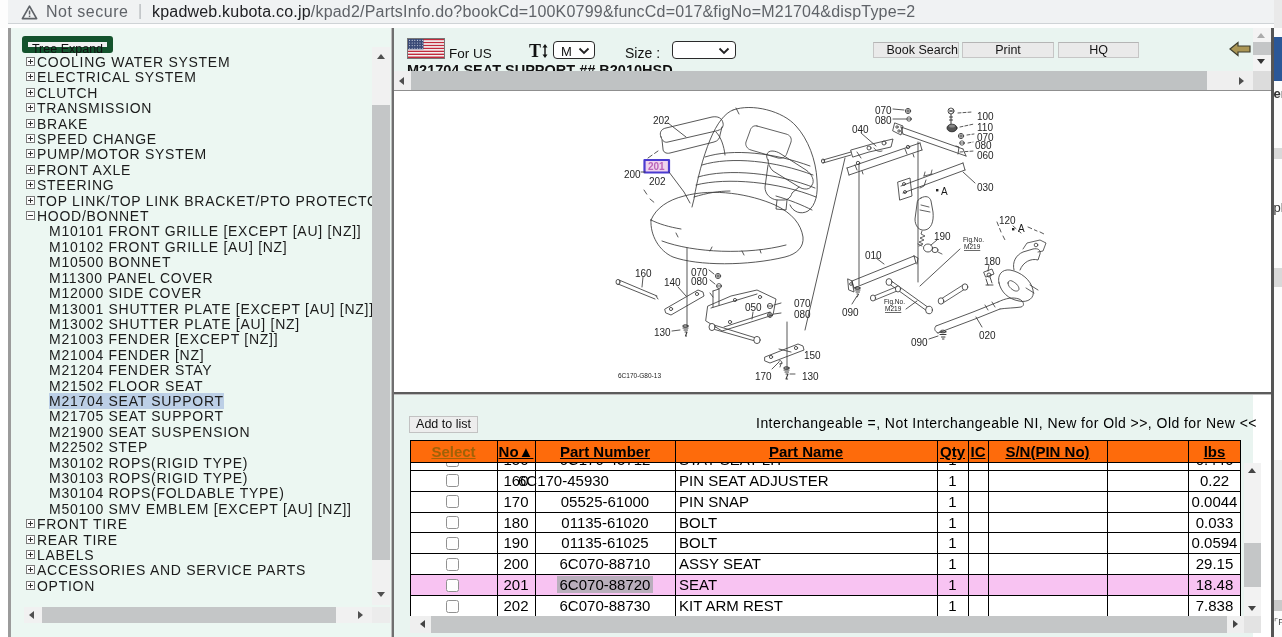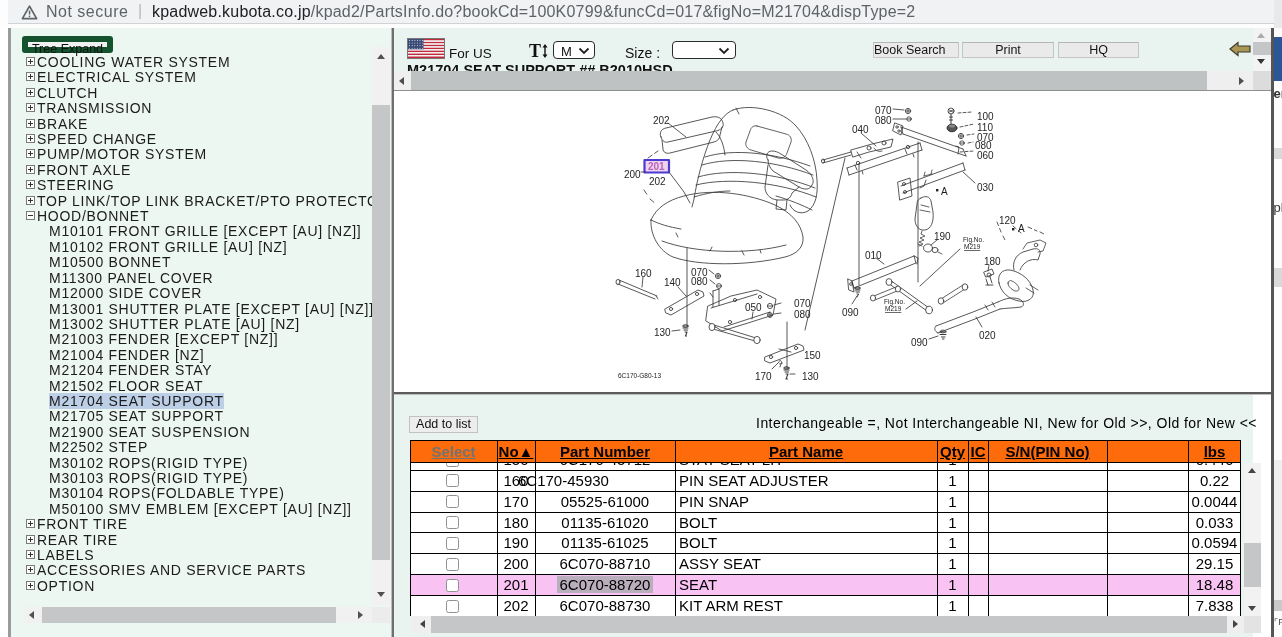--- a/index.html
+++ b/index.html
@@ -132,21 +132,21 @@
 <div class="abs" style="left:553px;top:41px;width:42px;height:18px;background:#fff;border:1.5px solid #2a2a2a;border-radius:4px;"></div>
 <div class="abs" style="left:561px;top:44px;font-size:13px;color:#111;">M</div>
 <svg class="abs" style="left:578px;top:47px;" width="12" height="8" viewBox="0 0 12 8">
     <path d="M1.5 1.5 L6 6 L10.5 1.5" fill="none" stroke="#222" stroke-width="1.8"></path>
   </svg>
 <div class="abs" style="left:625px;top:45px;font-size:14px;color:#111;">Size<span style="margin-left:4px;">:</span></div>
 <div class="abs" style="left:672px;top:41px;width:64px;height:18px;background:#fff;border:1.5px solid #2a2a2a;border-radius:4px;"></div>
 <svg class="abs" style="left:718px;top:47px;" width="12" height="8" viewBox="0 0 12 8">
     <path d="M1.5 1.5 L6 6 L10.5 1.5" fill="none" stroke="#222" stroke-width="1.8"></path>
   </svg>
-<div class="abs" style="left:873px;top:41.5px;width:86px;height:16px;background:#eaeaea;border:1px solid #c6c6c6;border-top-color:#b5b5b5;font-size:12.5px;text-align:left;line-height:14.5px;color:#161616;">Book Search</div>
+<div class="abs" style="left:873px;top:41.5px;width:86px;height:16px;background:#eaeaea;border:1px solid #c6c6c6;border-top-color:#b5b5b5;font-size:12.5px;text-align:right;line-height:14.5px;color:#161616;">Book Search</div>
 <div class="abs" style="left:962px;top:41.5px;width:92px;height:16px;background:#eaeaea;border:1px solid #c6c6c6;border-top-color:#b5b5b5;font-size:12.5px;text-align:center;line-height:14.5px;color:#161616;">Print</div>
 <div class="abs" style="left:1058px;top:41.5px;width:81px;height:16px;background:#eaeaea;border:1px solid #c6c6c6;border-top-color:#b5b5b5;font-size:12.5px;text-align:center;line-height:14.5px;color:#161616;">HQ</div>
 <svg class="abs" style="left:1229px;top:41px;" width="22" height="16" viewBox="0 0 22 16">
 <path d="M1 8 L9 1.5 L9 5 L21 5 L21 11 L9 11 L9 14.5 Z" fill="#ab9655" stroke="#3d3d2e" stroke-width="1.2"></path>
   </svg>
 <div class="abs" style="left:407px;top:61.5px;font-size:14.5px;font-weight:bold;color:#111;white-space:nowrap;">M21704 SEAT SUPPORT ## B2010HSD</div>
 <div class="abs sb-track" style="left:394px;top:71px;width:859px;height:19px;background:#efefef;"></div>
 <div class="arr" style="left:399px;top:76.5px;border-top:4.5px solid transparent;border-bottom:4.5px solid transparent;border-right:5.5px solid #4e4e4e;"></div>
 <div class="abs sb-thumb" style="left:411px;top:71px;width:796px;height:19px;background:#bfc2c3;"></div>
 <div class="arr" style="left:1239px;top:76.5px;border-top:4.5px solid transparent;border-bottom:4.5px solid transparent;border-left:5.5px solid #4e4e4e;"></div>
@@ -332,21 +332,21 @@
     <text x="884" y="304" font-size="6.5" fill="#1a1a1a" stroke="none">Fig.No.</text>
     <text x="885" y="311" font-size="6.5" fill="#1a1a1a" stroke="none" text-decoration="underline">M219</text>
     <text x="618" y="378" font-size="6.5" fill="#1a1a1a" stroke="none">6C170-G80-13</text>
   </svg>
 <div class="abs" style="left:394px;top:392px;width:877px;height:2px;background:#5c5c5c;"></div>
 <div class="abs" style="left:394px;top:394px;width:877px;height:1px;background:#bdbdbd;"></div>
 <div class="abs" style="left:394px;top:395px;width:859px;height:242px;background:#e9f4f0;"></div>
 <div class="abs" style="left:409px;top:416px;width:69px;height:17px;background:#ededed;border:1px solid #c2c2c2;font-size:12.5px;text-align:center;line-height:15px;color:#111;">Add to list</div>
 <div class="abs" style="left:658px;top:415px;width:599px;font-size:14px;letter-spacing:.45px;color:#000;text-align:right;white-space:nowrap;">Interchangeable =, Not Interchangeable NI, New for Old &gt;&gt;, Old for New &lt;&lt;</div>
 <div class="abs" style="left:410px;top:440px;width:831px;height:23px;background:#fe6b0b;border:1px solid #000;"></div>
-<div class="abs" style="left:410px;top:441px;width:87px;height:21px;font-size:15px;font-weight:bold;text-decoration:underline;text-align:center;line-height:22px;color:#737373;">Select</div>
+<div class="abs" style="left:410px;top:441px;width:87px;height:21px;font-size:15px;font-weight:bold;text-decoration:underline;text-align:center;line-height:22px;color:#a16207;">Select</div>
 <div class="abs" style="left:497px;top:441px;width:38px;height:21px;font-size:15px;font-weight:bold;text-decoration:underline;text-align:center;line-height:22px;color:#000;">No▲</div>
 <div class="abs" style="left:497px;top:440px;width:1px;height:23px;background:#000;"></div>
 <div class="abs" style="left:535px;top:441px;width:140px;height:16px;font-size:15px;font-weight:bold;text-decoration:underline;text-align:center;line-height:22px;color:#000;">Part Number</div>
 <div class="abs" style="left:535px;top:440px;width:1px;height:23px;background:#000;"></div>
 <div class="abs" style="left:675px;top:441px;width:262px;height:21px;font-size:15px;font-weight:bold;text-decoration:underline;text-align:center;line-height:22px;color:#000;">Part Name</div>
 <div class="abs" style="left:675px;top:440px;width:1px;height:23px;background:#000;"></div>
 <div class="abs" style="left:937px;top:441px;width:31px;height:21px;font-size:15px;font-weight:bold;text-decoration:underline;text-align:center;line-height:22px;color:#000;">Qty</div>
 <div class="abs" style="left:937px;top:440px;width:1px;height:23px;background:#000;"></div>
 <div class="abs" style="left:968px;top:441px;width:20px;height:21px;font-size:15px;font-weight:bold;text-decoration:underline;text-align:center;line-height:22px;color:#000;">IC</div>
 <div class="abs" style="left:968px;top:440px;width:1px;height:23px;background:#000;"></div>

